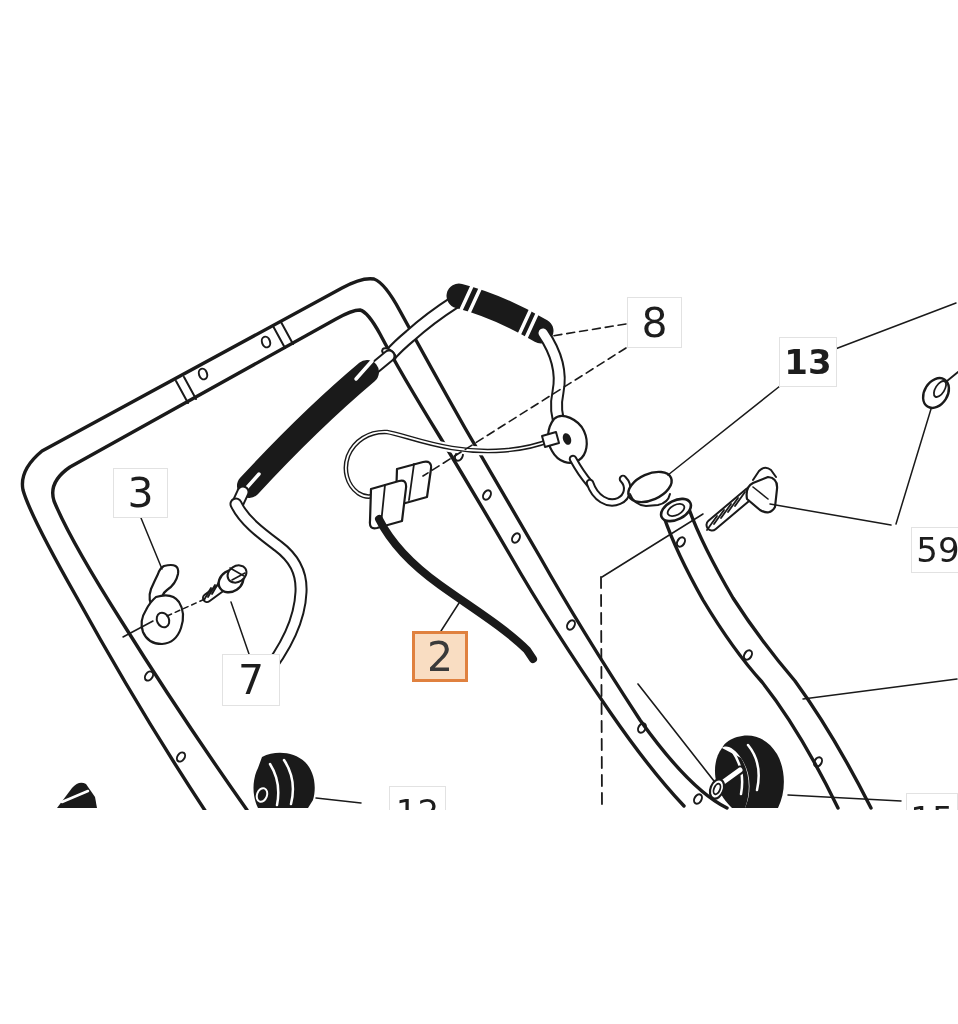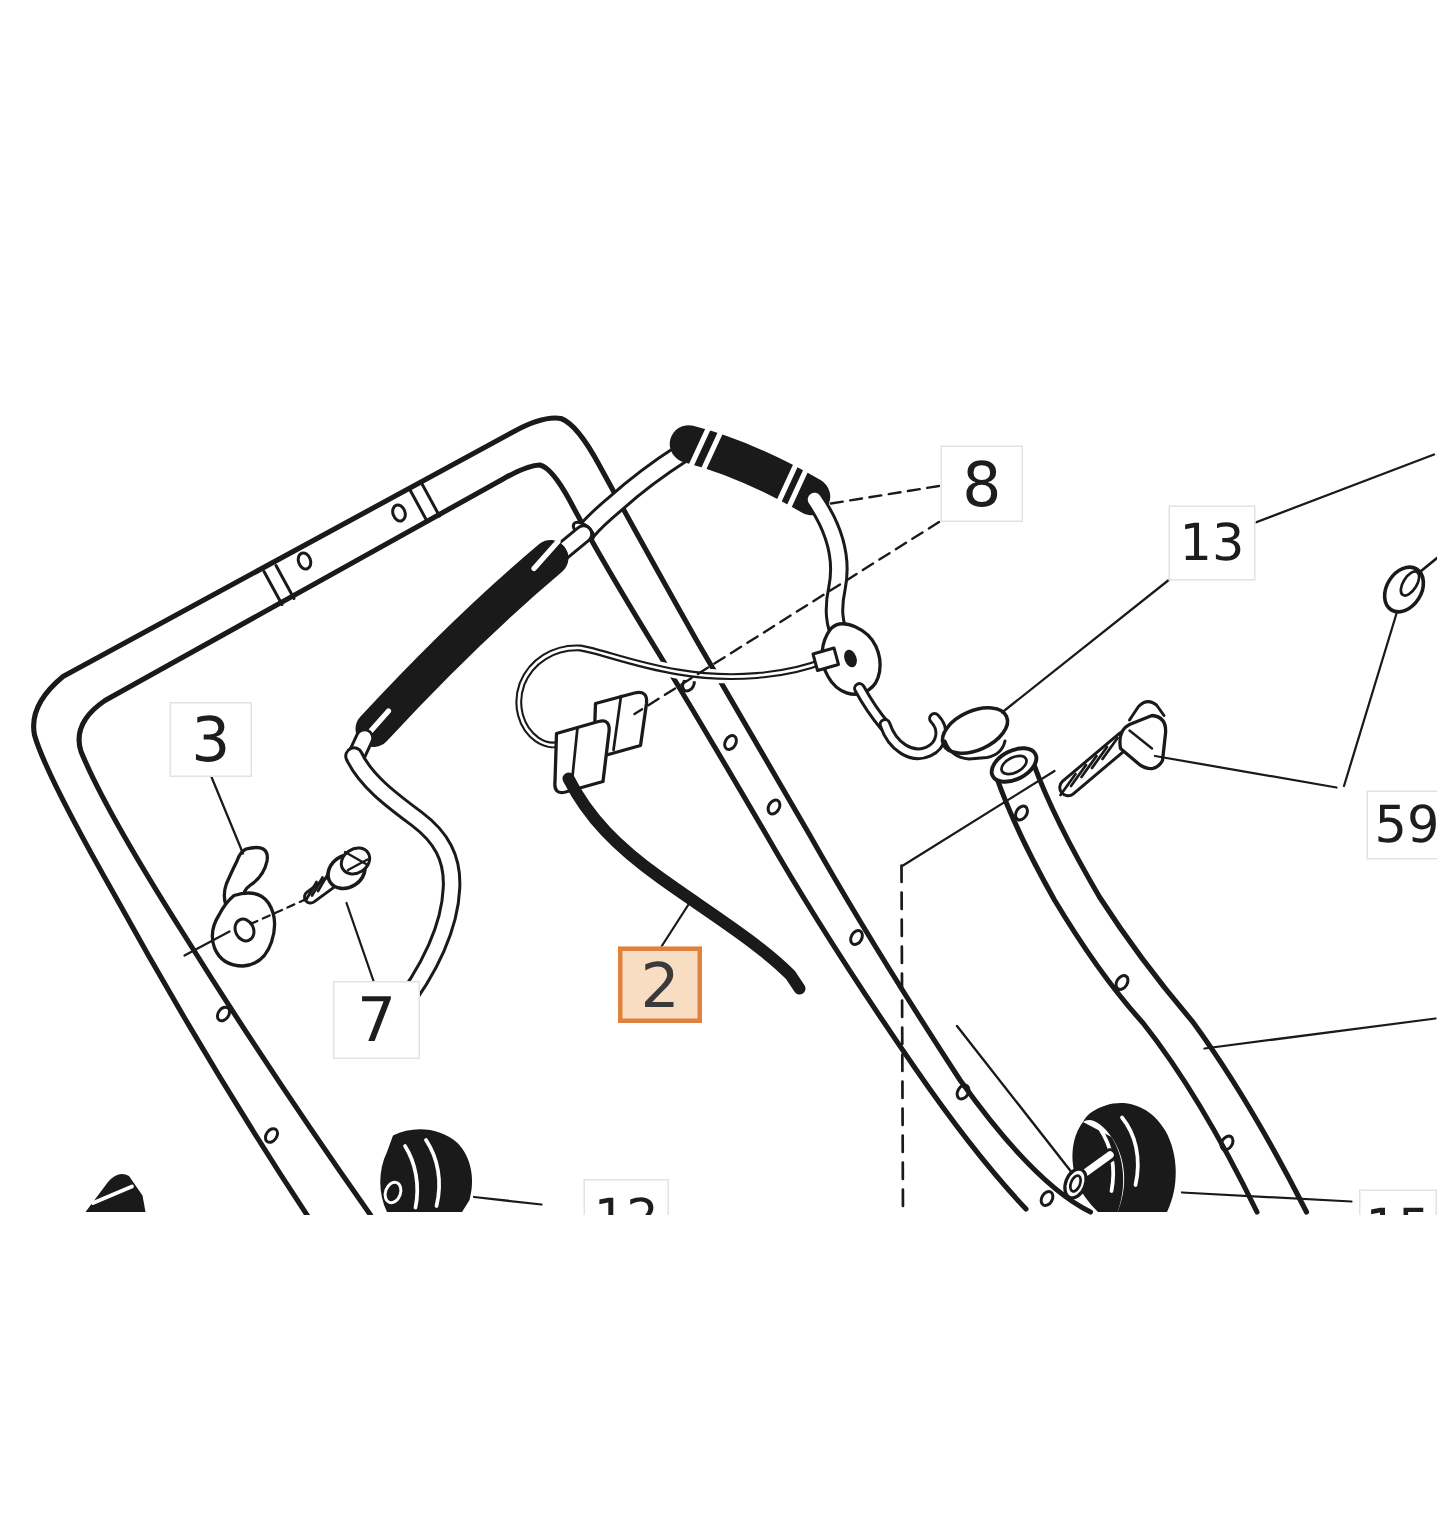--- a/index.html
+++ b/index.html
@@ -179,21 +179,21 @@
       <path stroke-width="1.8" stroke-dasharray="11 7" d="M 601,577 L 602,810"></path>
     </g>
   </g>
 </svg>
 
 <div id="callout-layer">
       <div class="callout" style="left: 627px; top: 297px; width: 55px; height: 51px;">
         <span style="font-size: 41px;">8</span>
       </div>
       <div class="callout" style="left: 779px; top: 337px; width: 58px; height: 50px;">
-        <span style="font-size: 34px;">13</span>
+        <span style="font-size: 34px; font-weight: bold;">13</span>
       </div>
       <div class="callout" style="left: 113px; top: 468px; width: 55px; height: 50px;">
         <span style="font-size: 41px;">3</span>
       </div>
       <div class="callout" style="left: 222px; top: 654px; width: 58px; height: 52px;">
         <span style="font-size: 41px;">7</span>
       </div>
       <div class="callout highlight" style="left: 412px; top: 631px; width: 56px; height: 51px;">
         <span style="font-size: 41px;">2</span>
       </div>

